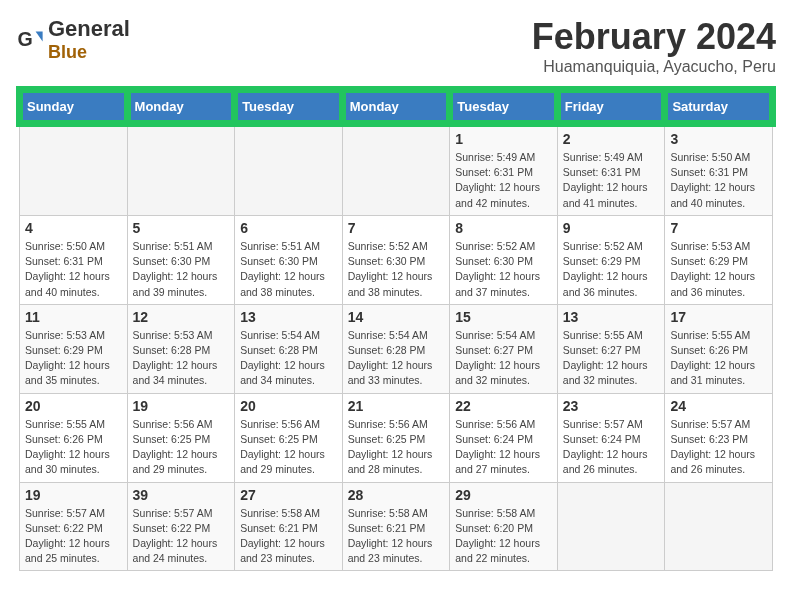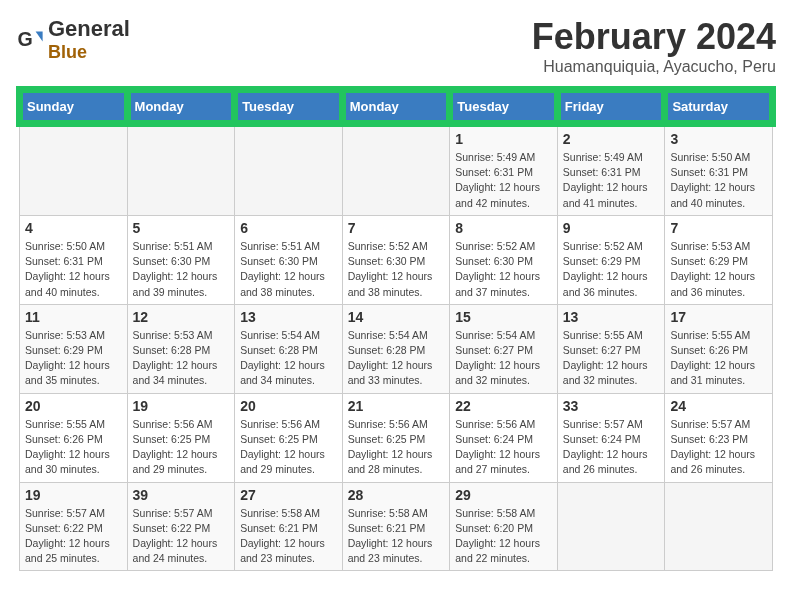--- a/index.html
+++ b/index.html
@@ -198,21 +198,21 @@
         </td>
         <td>
           <span class="day-num">21</span>
           <div class="day-info">Sunrise: 5:56 AM<br>Sunset: 6:25 PM<br>Daylight: 12 hours<br>and 28 minutes.</div>
         </td>
         <td>
           <span class="day-num">22</span>
           <div class="day-info">Sunrise: 5:56 AM<br>Sunset: 6:24 PM<br>Daylight: 12 hours<br>and 27 minutes.</div>
         </td>
         <td>
-          <span class="day-num">33</span>
+          <span class="day-num">23</span>
           <div class="day-info">Sunrise: 5:57 AM<br>Sunset: 6:24 PM<br>Daylight: 12 hours<br>and 26 minutes.</div>
         </td>
         <td>
           <span class="day-num">24</span>
           <div class="day-info">Sunrise: 5:57 AM<br>Sunset: 6:23 PM<br>Daylight: 12 hours<br>and 26 minutes.</div>
         </td>
       </tr>
       <tr>
         <td>
           <span class="day-num">19</span>

